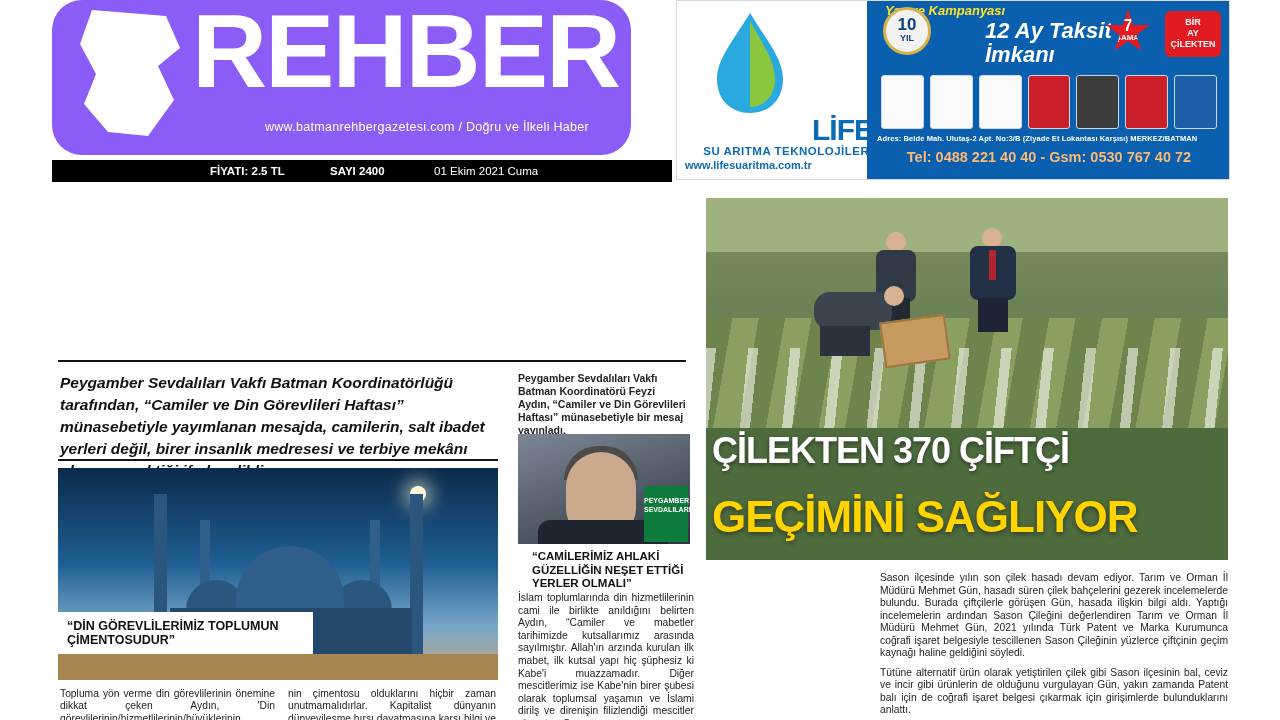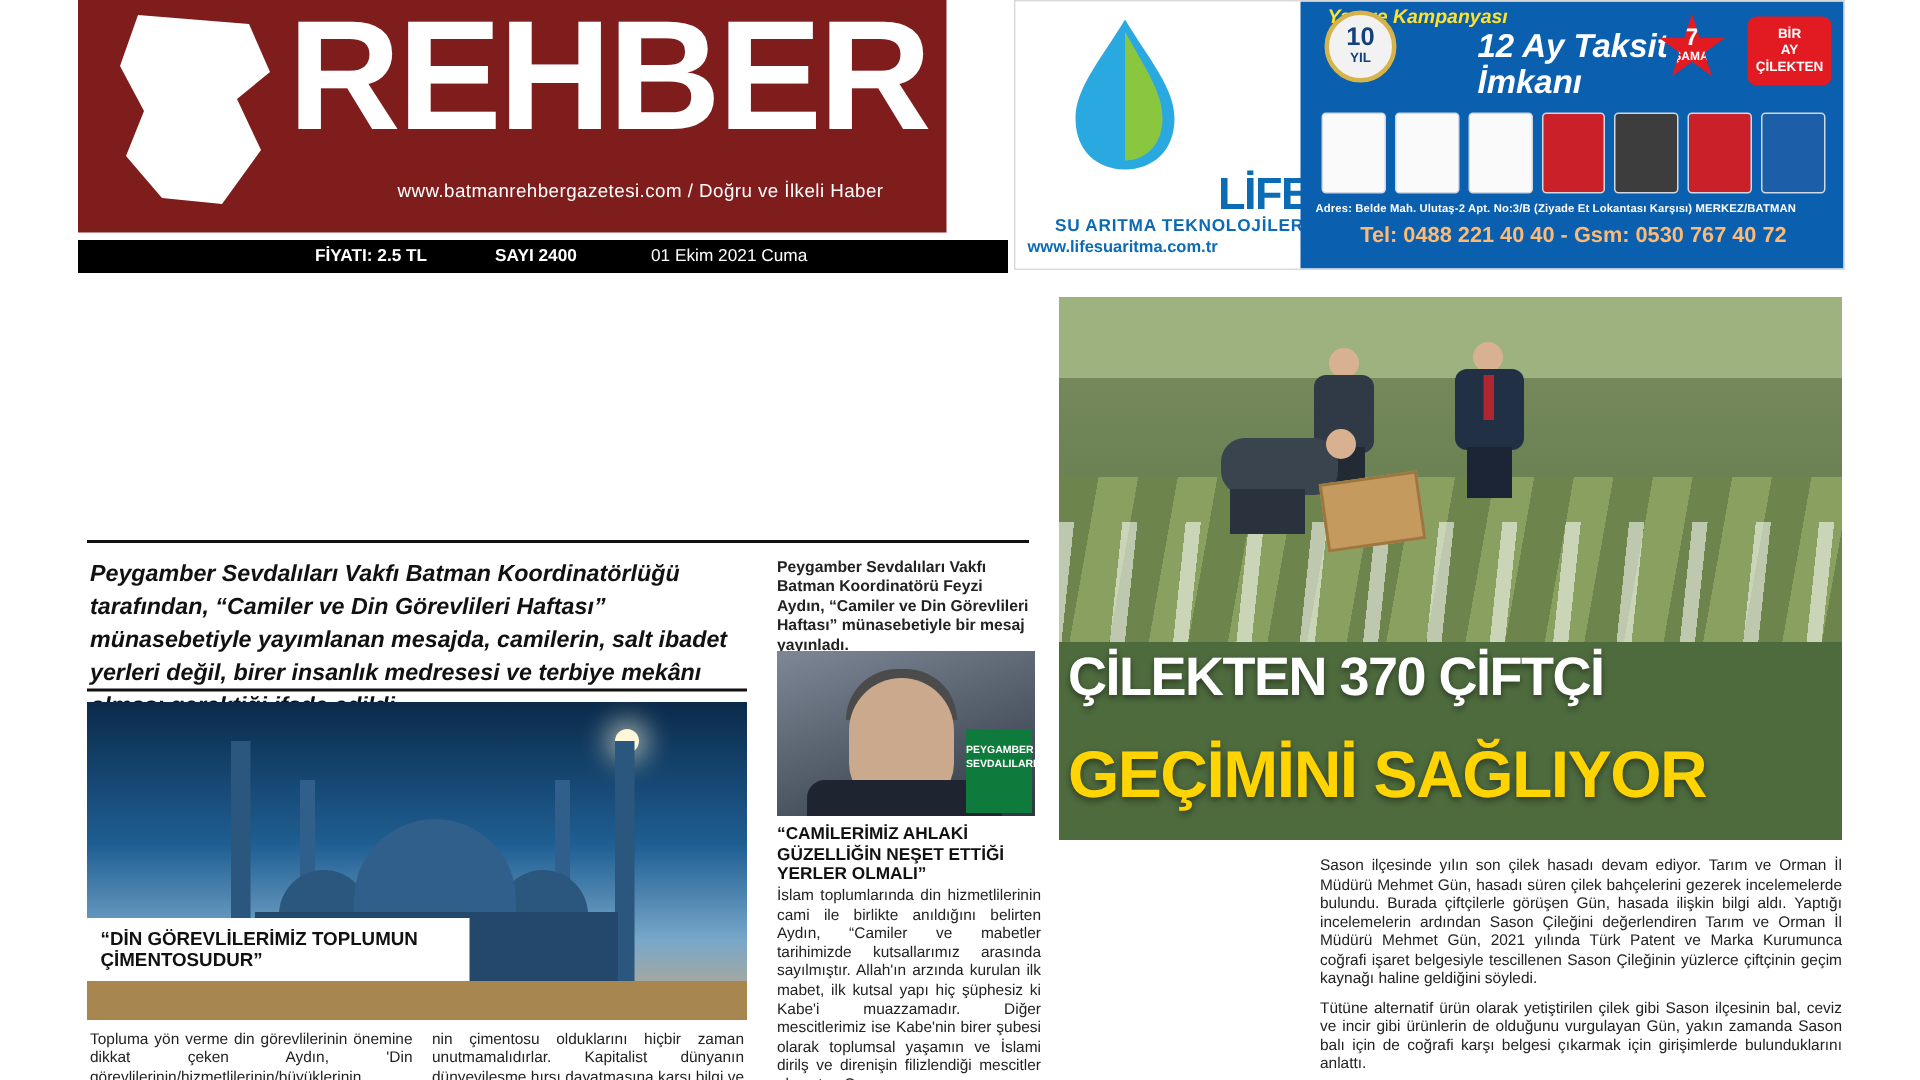--- a/index.html
+++ b/index.html
@@ -5,21 +5,21 @@
   html,body{margin:0;padding:0;}
   body{
     width:1280px;height:720px;overflow:hidden;
     background:#ffffff;
     font-family:"Liberation Sans", sans-serif;
     color:#111;
   }
   .page{position:relative;width:1280px;height:720px;}
 
   
-  .masthead{position:absolute;left:52px;top:0;width:579px;height:155px;background:#7f1d1d;}
+  .masthead{position:absolute;left:52px;top:0;width:579px;height:155px;background:#8b5cf6;border-radius:30px;}
   .mast-map{position:absolute;left:10px;top:4px;width:140px;height:140px;}
   .mast-title{
     position:absolute;left:140px;top:-6px;width:470px;
     font-family:"Liberation Sans", sans-serif;
     font-weight:bold;font-size:104px;letter-spacing:-2px;color:#ffffff;
     line-height:115px;
   }
   .mast-sub{
     position:absolute;left:140px;top:120px;width:470px;text-align:center;
     color:#ffffff;font-size:12.5px;letter-spacing:.3px;
@@ -66,21 +66,21 @@
   .lede{position:absolute;left:60px;top:372px;width:440px;font-style:italic;font-weight:bold;font-size:15.5px;line-height:22px;color:#111;}
   .rule2{position:absolute;left:58px;top:459px;width:440px;height:2px;background:#111;}
 
   .sub-col{position:absolute;left:518px;top:372px;width:170px;}
   .sub-col .txt{font-size:10.5px;line-height:13px;font-weight:bold;color:#222;}
   .portrait{position:absolute;left:518px;top:434px;width:172px;height:110px;background:linear-gradient(160deg,#7d8796 0%,#4e5864 60%,#2e3640 100%);overflow:hidden;}
   .portrait .face{position:absolute;left:48px;top:18px;width:70px;height:86px;border-radius:36px 36px 30px 30px;background:#cba98c;}
   .portrait .hair{position:absolute;left:46px;top:12px;width:74px;height:34px;border-radius:38px 38px 0 0;background:#4b4b4b;}
   .portrait .suit{position:absolute;left:20px;top:86px;width:130px;height:30px;background:#1f2530;border-radius:12px 12px 0 0;}
   .portrait .badge{position:absolute;right:2px;bottom:2px;width:44px;height:56px;background:#0e7a3c;color:#fff;font-size:7px;font-weight:bold;text-align:center;line-height:9px;padding-top:10px;box-sizing:border-box;}
-  .subhead{position:absolute;left:518px;top:550px;width:176px;font-size:11.5px;font-weight:bold;line-height:13.5px;color:#111;}
+  .subhead{position:absolute;left:532px;top:550px;width:176px;font-size:11.5px;font-weight:bold;line-height:13.5px;color:#111;}
   .subtext{position:absolute;left:518px;top:592px;width:176px;font-size:10.3px;line-height:12.6px;color:#222;text-align:justify;}
 
   
   .mosque{position:absolute;left:58px;top:468px;width:440px;height:212px;overflow:hidden;background:linear-gradient(180deg,#0b2a4a 0%,#1f5f93 45%,#78a7c9 75%,#caa97c 100%);}
   .mosque .moon{position:absolute;left:352px;top:18px;width:16px;height:16px;border-radius:50%;background:#fdf6d8;box-shadow:0 0 18px 6px rgba(253,246,216,.6);}
   .mosque .dome{position:absolute;left:178px;top:78px;width:108px;height:62px;border-radius:54px 54px 0 0;background:#2f5f8a;}
   .mosque .dome2{position:absolute;left:128px;top:112px;width:60px;height:34px;border-radius:30px 30px 0 0;background:#2b567d;}
   .mosque .dome3{position:absolute;left:274px;top:112px;width:60px;height:34px;border-radius:30px 30px 0 0;background:#2b567d;}
   .mosque .base{position:absolute;left:112px;top:140px;width:242px;height:48px;background:#23486b;}
   .mosque .min1{position:absolute;left:96px;top:26px;width:13px;height:160px;background:#2b567d;}
@@ -244,16 +244,16 @@
         <div class="l"></div>
       </div>
     <div class="crate"></div>
   </div>
 
   <div class="rhead1">ÇİLEKTEN 370 ÇİFTÇİ</div>
   <div class="rhead2">GEÇİMİNİ SAĞLIYOR</div>
 
   <div class="rbody">
     <p>Sason ilçesinde yılın son çilek hasadı devam ediyor. Tarım ve Orman İl Müdürü Mehmet Gün, hasadı süren çilek bahçelerini gezerek incelemelerde bulundu. Burada çiftçilerle görüşen Gün, hasada ilişkin bilgi aldı. Yaptığı incelemelerin ardından Sason Çileğini değerlendiren Tarım ve Orman İl Müdürü Mehmet Gün, 2021 yılında Türk Patent ve Marka Kurumunca coğrafi işaret belgesiyle tescillenen Sason Çileğinin yüzlerce çiftçinin geçim kaynağı haline geldiğini söyledi.</p>
-    <p>Tütüne alternatif ürün olarak yetiştirilen çilek gibi Sason ilçesinin bal, ceviz ve incir gibi ürünlerin de olduğunu vurgulayan Gün, yakın zamanda Sason balı için de coğrafi karşı belgesi çıkarmak için girişimlerde bulunduklarını anlattı.</p>
+    <p>Tütüne alternatif ürün olarak yetiştirilen çilek gibi Sason ilçesinin bal, ceviz ve incir gibi ürünlerin de olduğunu vurgulayan Gün, yakın zamanda Patent balı için de coğrafi işaret belgesi çıkarmak için girişimlerde bulunduklarını anlattı.</p>
   </div>
 
 </div>
 
 </body></html>

